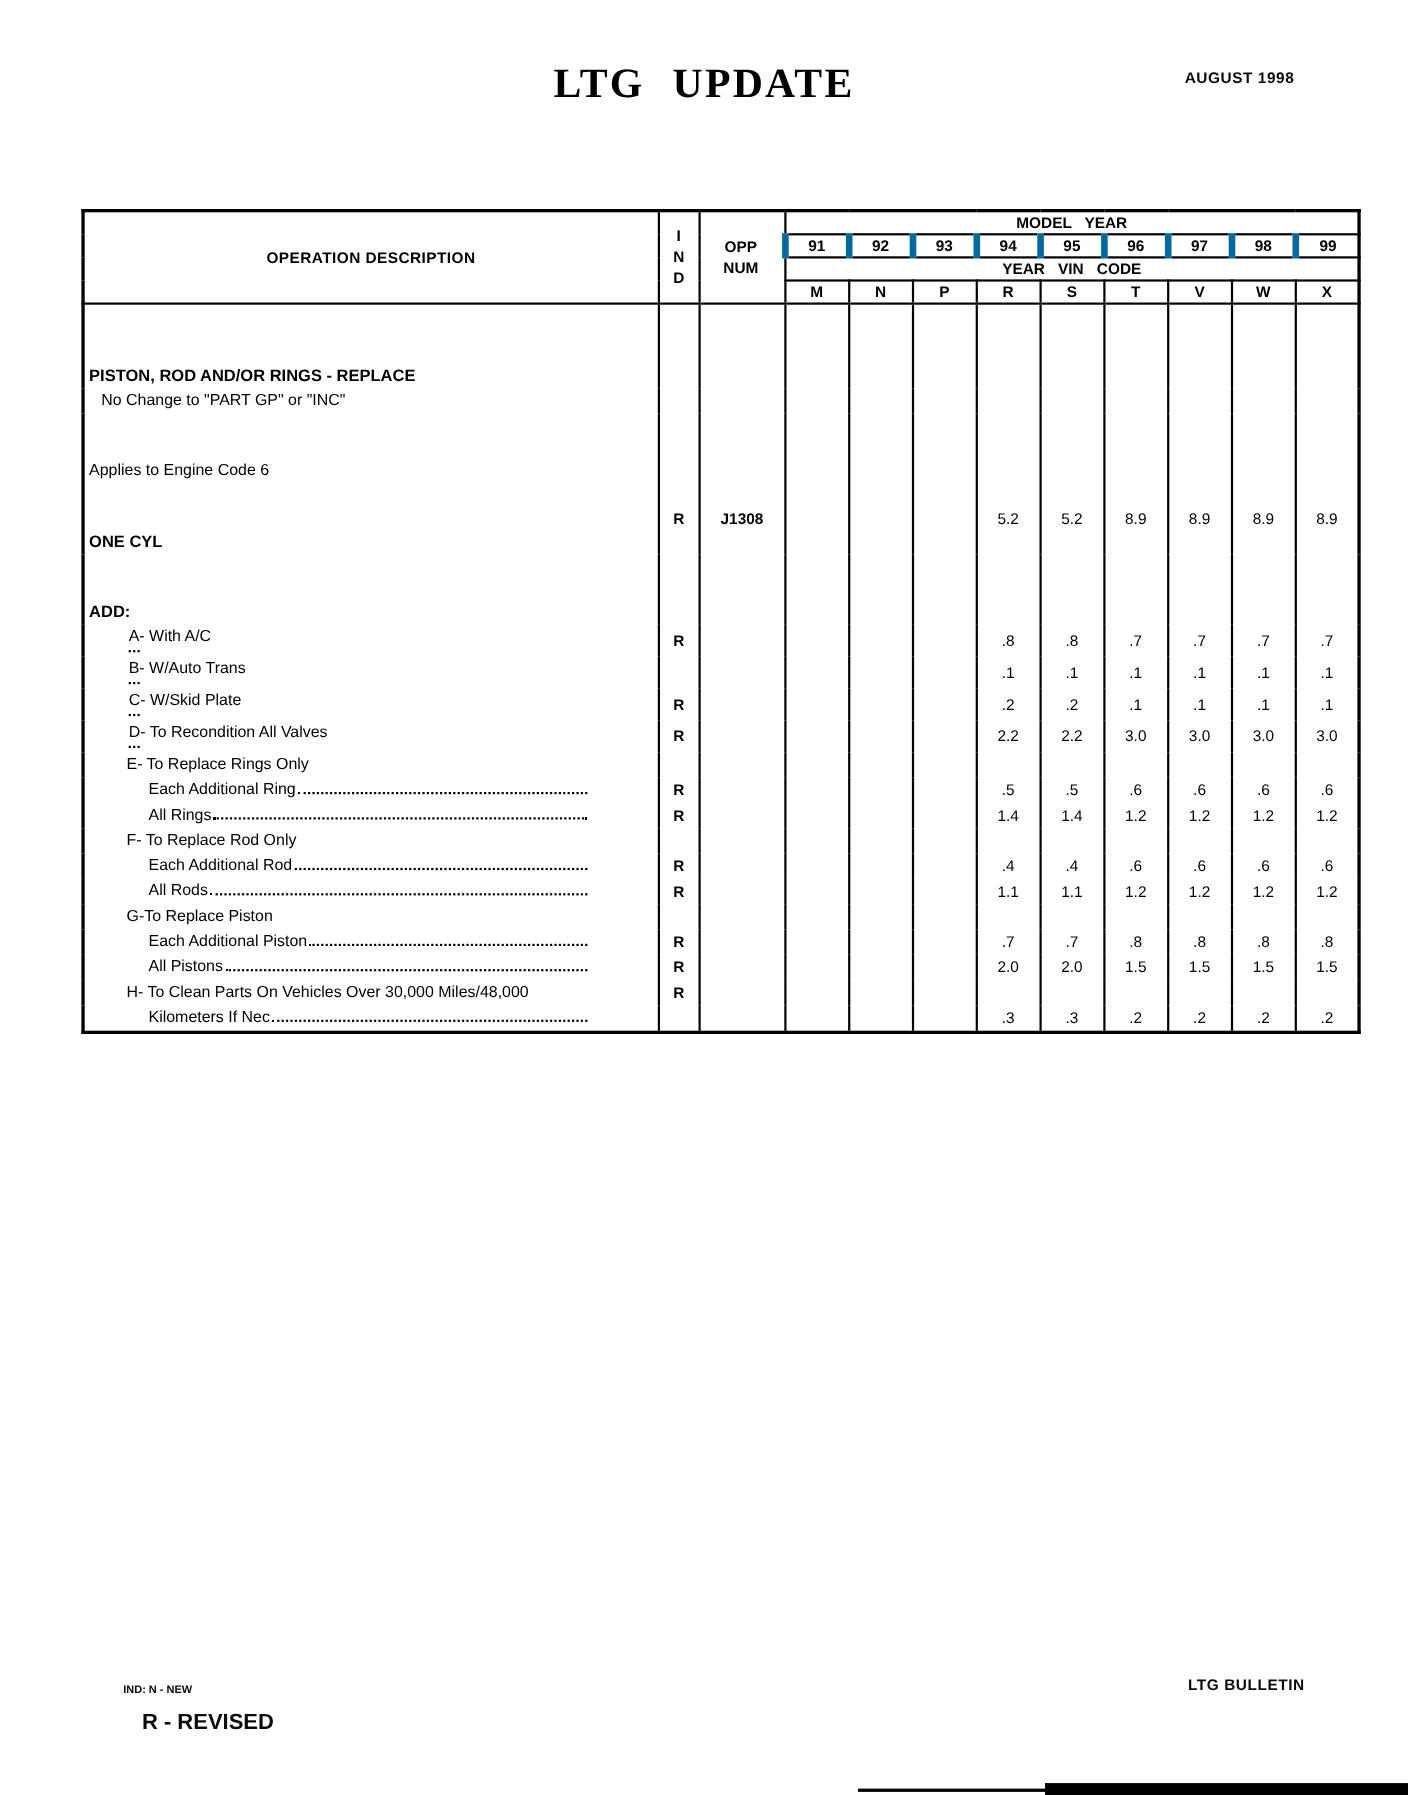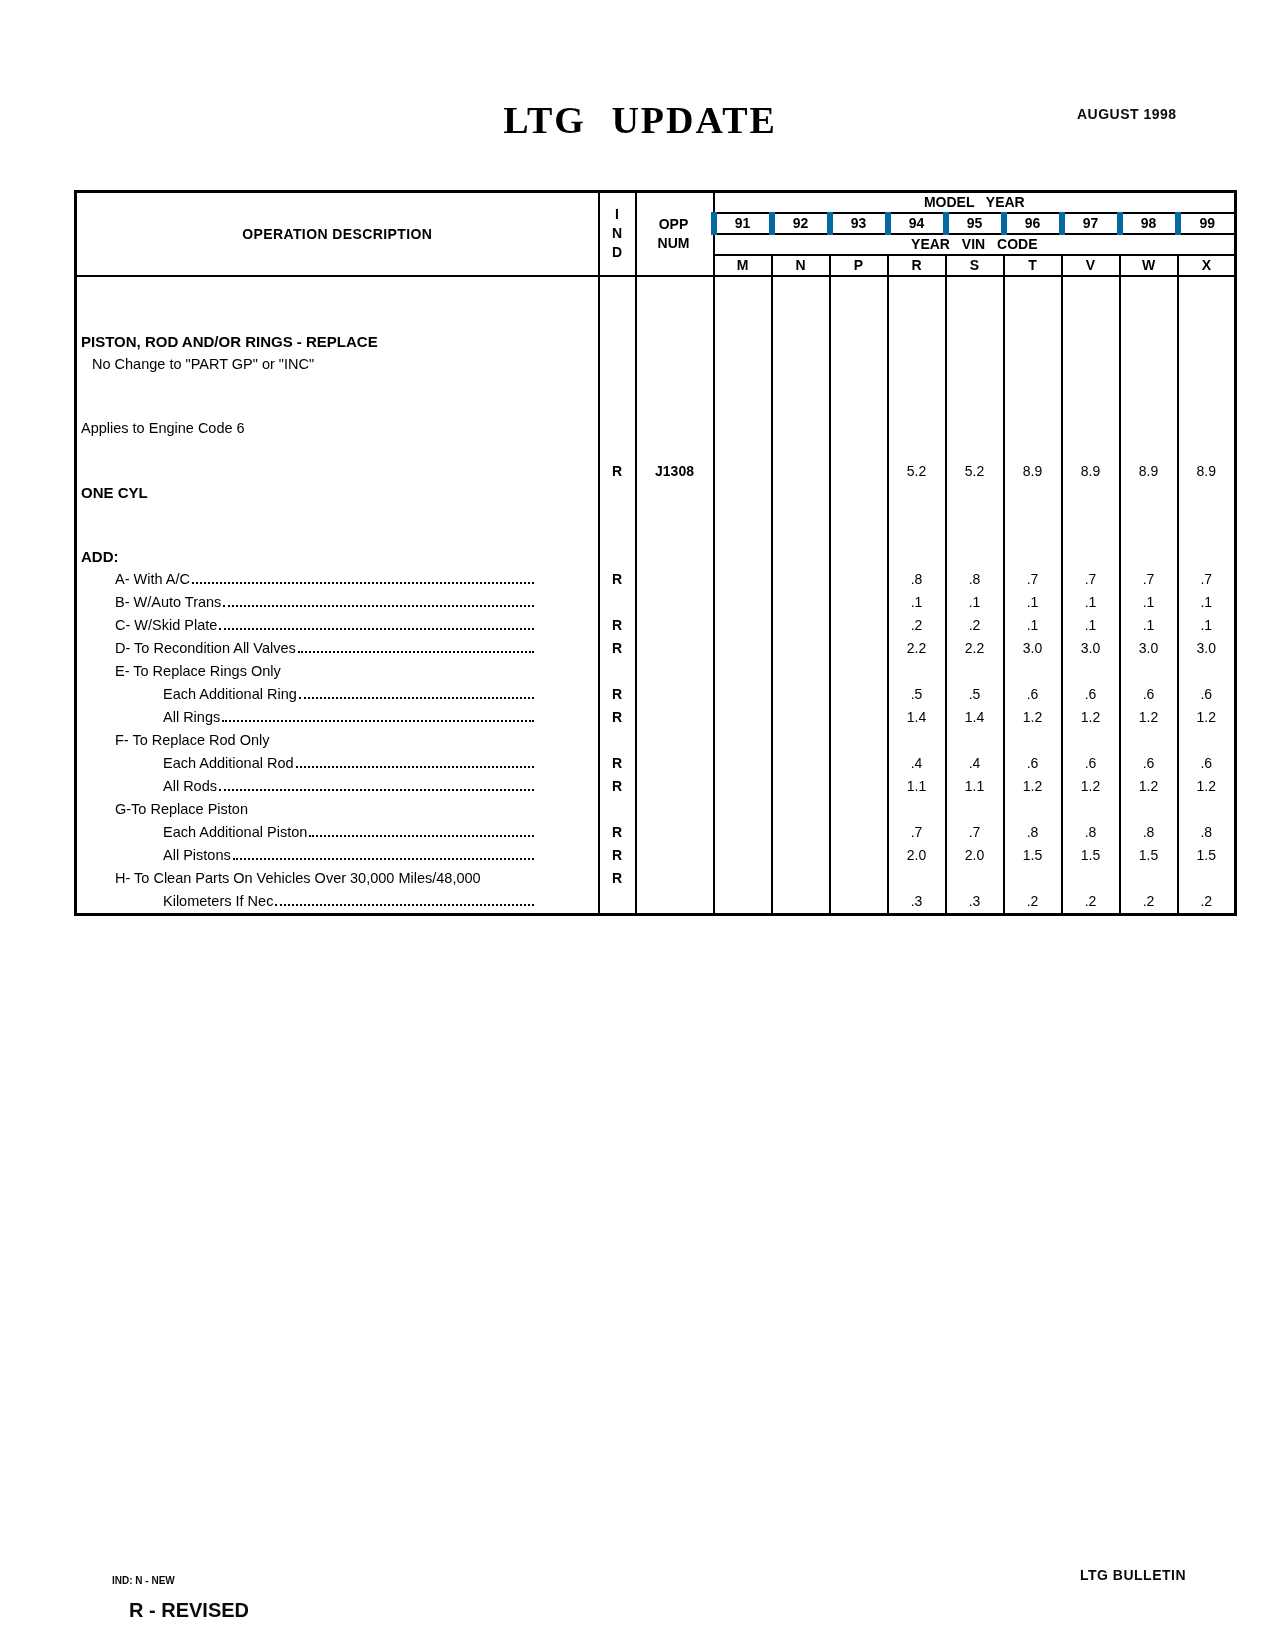--- a/index.html
+++ b/index.html
@@ -2,21 +2,21 @@
 <html><head>
 <meta charset="utf-8">
 <style>
   html,body{margin:0;padding:0;}
   body{
     width:1280px;height:1632px;position:relative;
     background:#ffffff;color:#0a0a0a;
     font-family:"Liberation Sans", sans-serif;
     -webkit-font-smoothing:antialiased;
   }
-  .abs{position:absolute;margin-top:44px;}
+  .abs{position:absolute;}
 
   
   .date-label{
     left:1077px;top:62px;
     font-size:14px;font-weight:bold;letter-spacing:.5px;
   }
   .title-block{
     left:0;right:0;top:56px;text-align:center;
     font-family:"Liberation Serif", serif;font-weight:bold;color:#000;
   }
@@ -51,22 +51,22 @@
   .c-ind,.c-opp,.c-val{border-left:2px solid #000;text-align:center;}
   .c-ind{font-weight:bold;font-size:14px;}
   .c-opp{font-weight:bold;font-size:14px;}
   .c-val{font-size:14px;}
   .desc-line{display:flex;align-items:baseline;}
   .desc-line .lbl{white-space:nowrap;}
   .desc-line.b .lbl{font-weight:bold;font-size:15px;}
   .desc-line.right{justify-content:flex-start;padding-right:8px;}
   .ind0{padding-left:4px;margin-top:41px;}
   .ind1{padding-left:15px;}
-  .ind2{padding-left:38px;}
-  .ind3{padding-left:86px;}
+  .ind2{padding-left:38px;flex-direction:column;}
+  .ind3{padding-left:58px;}
   .dots{flex:1 1 auto;border-bottom:2px dotted #000;margin:0 64px 4px 2px;min-width:10px;}
 
   
   .footer-ind{left:112px;top:1531px;font-size:10px;font-weight:bold;}
   .footer-revised{left:129px;top:1555px;font-size:20px;font-weight:bold;}
   .footer-bulletin{left:1080px;top:1523px;font-size:14px;font-weight:bold;letter-spacing:.5px;}
 
   
   .artifact-thin{left:780px;top:1626px;width:175px;height:3px;background:#000;}
   .artifact-thick{left:950px;top:1621px;width:330px;height:11px;background:#000;}

